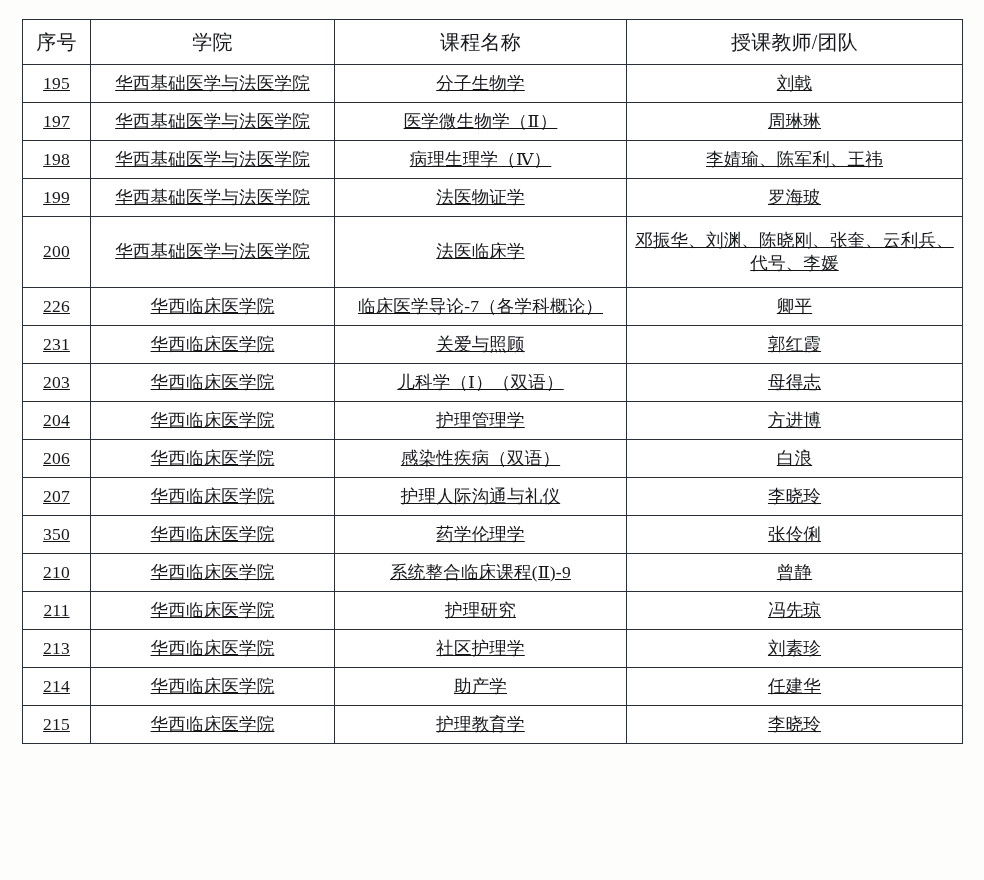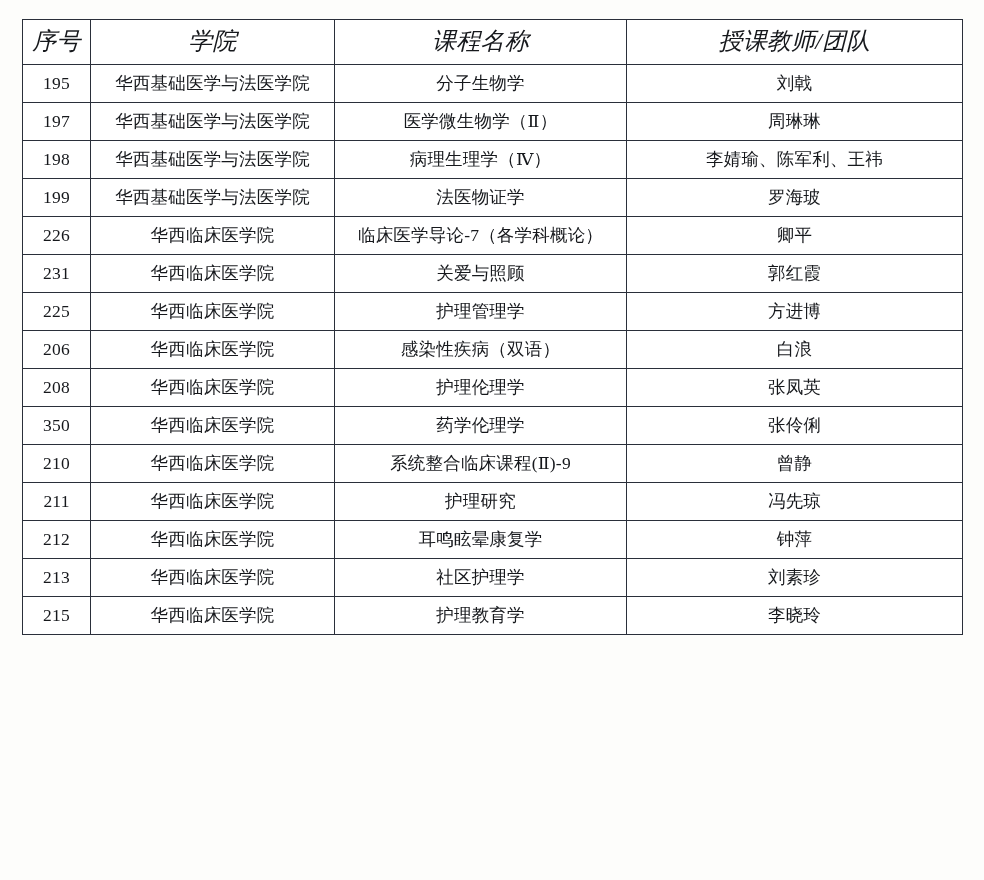--- a/index.html
+++ b/index.html
@@ -41,26 +41,26 @@
     text-align: center;
     vertical-align: middle;
     font-size: 17.5px;
     line-height: 1.32;
     font-weight: 400;
     color: #16181c;
     letter-spacing: 0.2px;
   }
   table.course-table thead th {
     height: 36px;
-    font-size: 24px;
+    font-size: 20px;
     font-weight: 400;
-    font-style: italic;
   }
   table.course-table tbody tr {
     height: 38px;
+    text-decoration: underline;
   }
   .col-no    { width: 68px; }
   .col-college { width: 244px; }
   .col-course  { width: 292px; }
   .col-teacher { width: 336px; }
 
   .num-cell {
     font-family: "Liberation Serif", "DejaVu Serif", serif;
     font-size: 17px;
   }
@@ -109,79 +109,91 @@
             <td class="">华西基础医学与法医学院</td>
             <td class="">病理生理学（Ⅳ）</td>
             <td class="">李婧瑜、陈军利、王祎</td>
           </tr>
           <tr>
             <td class="num-cell">199</td>
             <td class="">华西基础医学与法医学院</td>
             <td class="">法医物证学</td>
             <td class="">罗海玻</td>
           </tr>
+          <tr class="tall-row">
+            <td class="num-cell">200</td>
+            <td class="">华西基础医学与法医学院</td>
+            <td class="">法医临床学</td>
+            <td class=" teacher-multiline">邓振华、刘渊、陈晓刚、张奎、云利兵、代号、李媛</td>
+          </tr>
           <tr>
             <td class="num-cell">226</td>
             <td class="">华西临床医学院</td>
             <td class="">临床医学导论-7（各学科概论）</td>
             <td class="">卿平</td>
           </tr>
           <tr>
             <td class="num-cell">231</td>
             <td class="">华西临床医学院</td>
             <td class="">关爱与照顾</td>
             <td class="">郭红霞</td>
           </tr>
           <tr>
-            <td class="num-cell">225</td>
+            <td class="num-cell">203</td>
+            <td class="">华西临床医学院</td>
+            <td class="">儿科学（Ⅰ）（双语）</td>
+            <td class="">母得志</td>
+          </tr>
+          <tr>
+            <td class="num-cell">204</td>
             <td class="">华西临床医学院</td>
             <td class="">护理管理学</td>
             <td class="">方进博</td>
           </tr>
           <tr>
             <td class="num-cell">206</td>
             <td class="">华西临床医学院</td>
             <td class="">感染性疾病（双语）</td>
             <td class="">白浪</td>
           </tr>
           <tr>
-            <td class="num-cell">208</td>
-            <td class="">华西临床医学院</td>
-            <td class="">护理伦理学</td>
-            <td class="">张凤英</td>
+            <td class="num-cell">207</td>
+            <td class="">华西临床医学院</td>
+            <td class="">护理人际沟通与礼仪</td>
+            <td class="">李晓玲</td>
           </tr>
           <tr>
             <td class="num-cell">350</td>
             <td class="">华西临床医学院</td>
             <td class="">药学伦理学</td>
             <td class="">张伶俐</td>
           </tr>
           <tr>
             <td class="num-cell">210</td>
             <td class="">华西临床医学院</td>
             <td class="">系统整合临床课程(Ⅱ)-9</td>
             <td class="">曾静</td>
           </tr>
           <tr>
             <td class="num-cell">211</td>
             <td class="">华西临床医学院</td>
             <td class="">护理研究</td>
             <td class="">冯先琼</td>
           </tr>
           <tr>
-            <td class="num-cell">212</td>
-            <td class="">华西临床医学院</td>
-            <td class="">耳鸣眩晕康复学</td>
-            <td class="">钟萍</td>
-          </tr>
-          <tr>
             <td class="num-cell">213</td>
             <td class="">华西临床医学院</td>
             <td class="">社区护理学</td>
             <td class="">刘素珍</td>
+          </tr>
+          <tr>
+            <td class="num-cell">214</td>
+            <td class="">华西临床医学院</td>
+            <td class="">助产学</td>
+            <td class="">任建华</td>
           </tr>
           <tr>
             <td class="num-cell">215</td>
             <td class="">华西临床医学院</td>
             <td class="">护理教育学</td>
             <td class="">李晓玲</td>
           </tr>
         </tbody>
     </table>
   </div>

